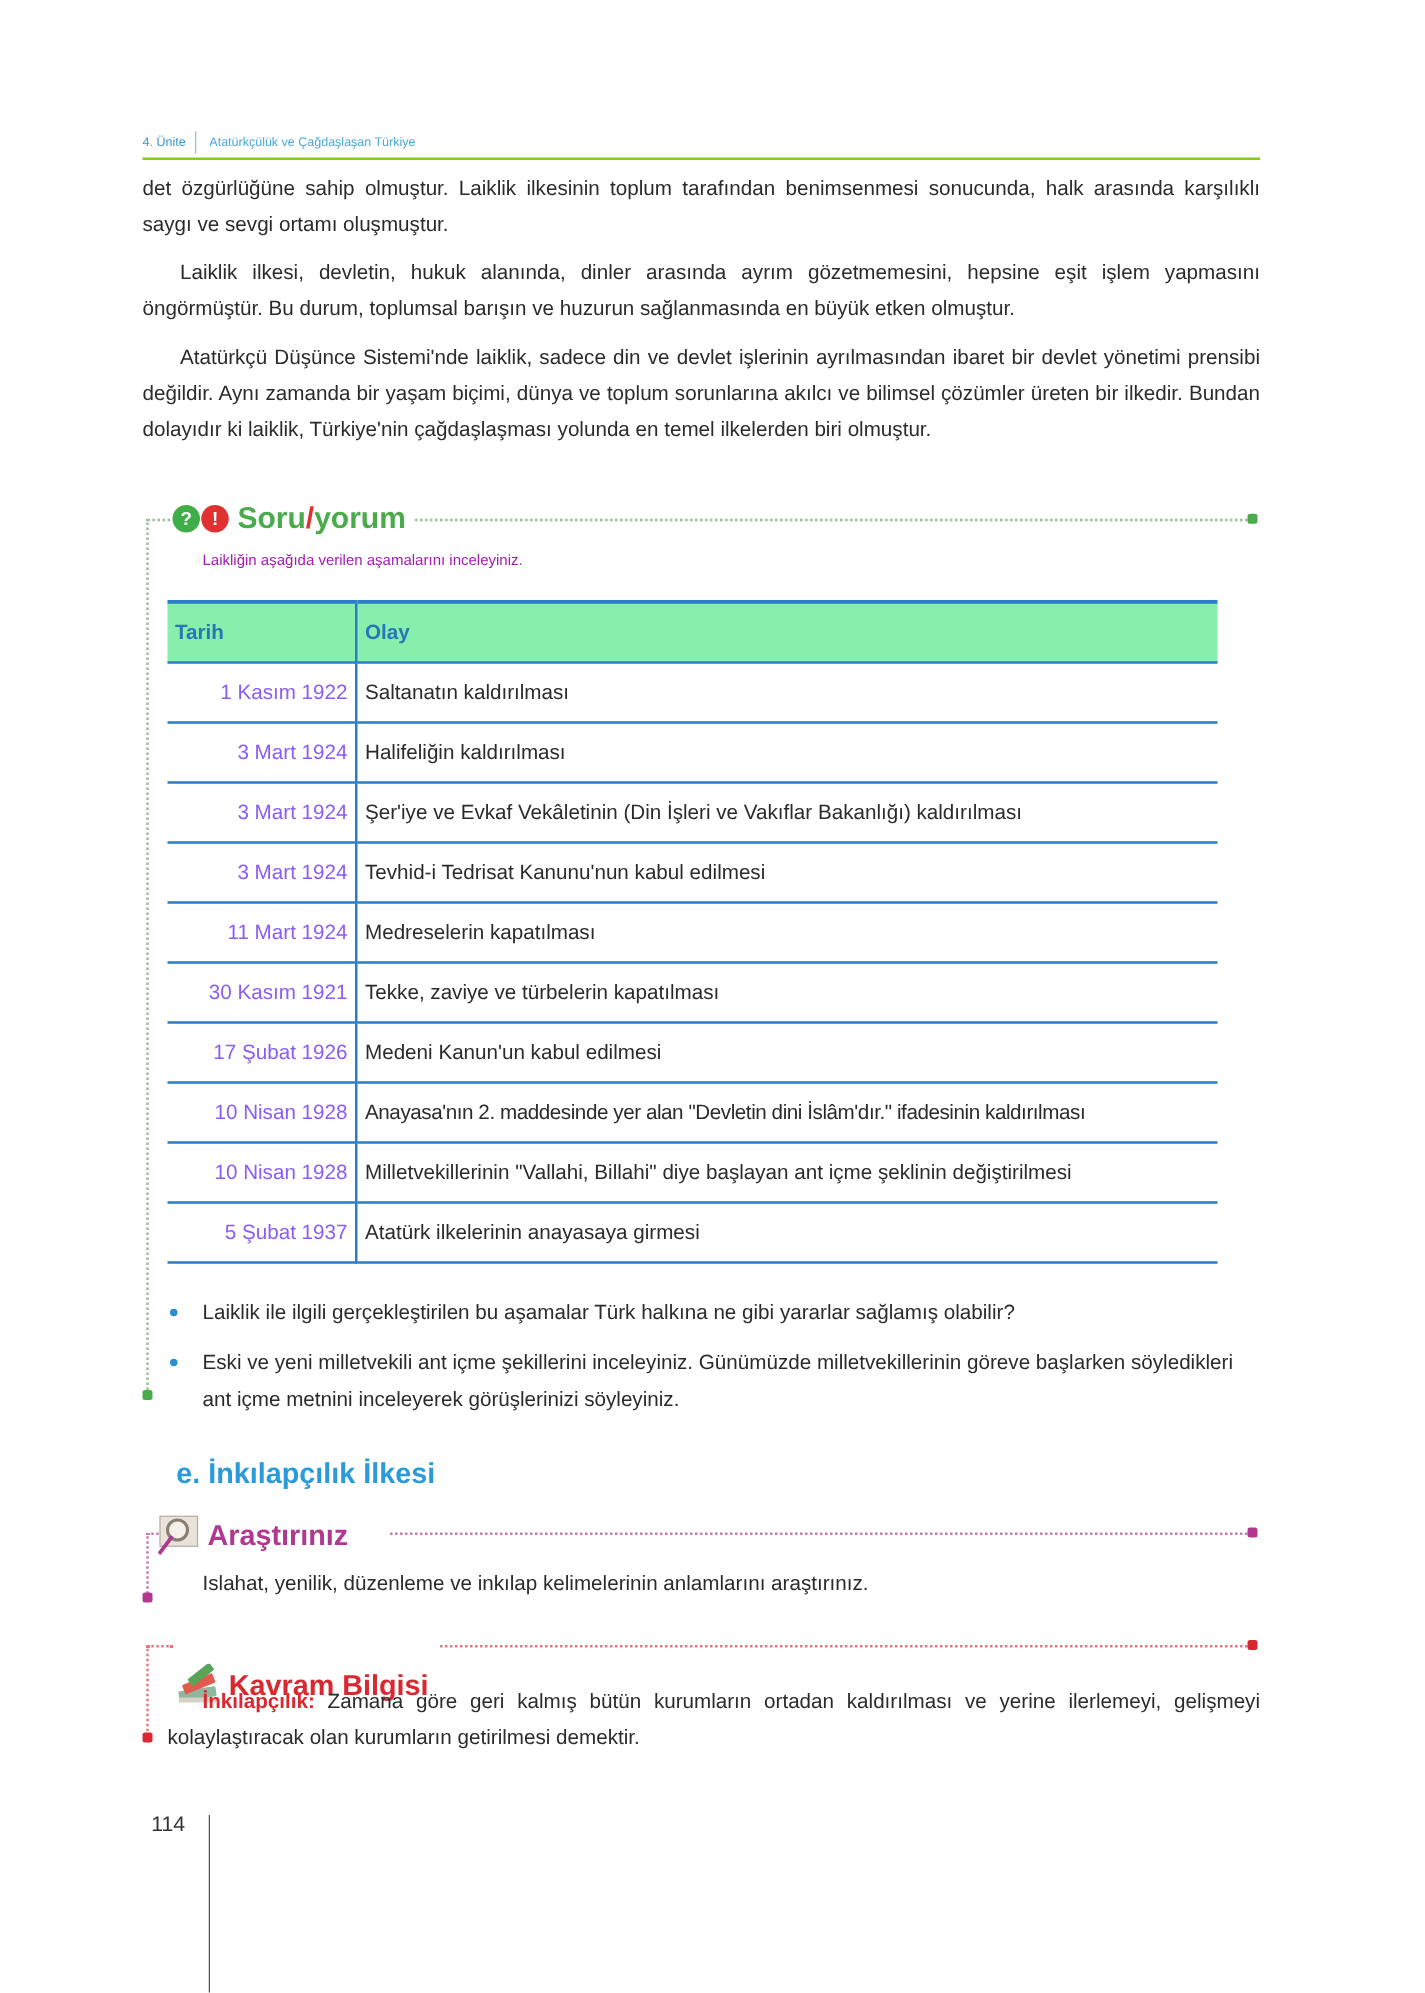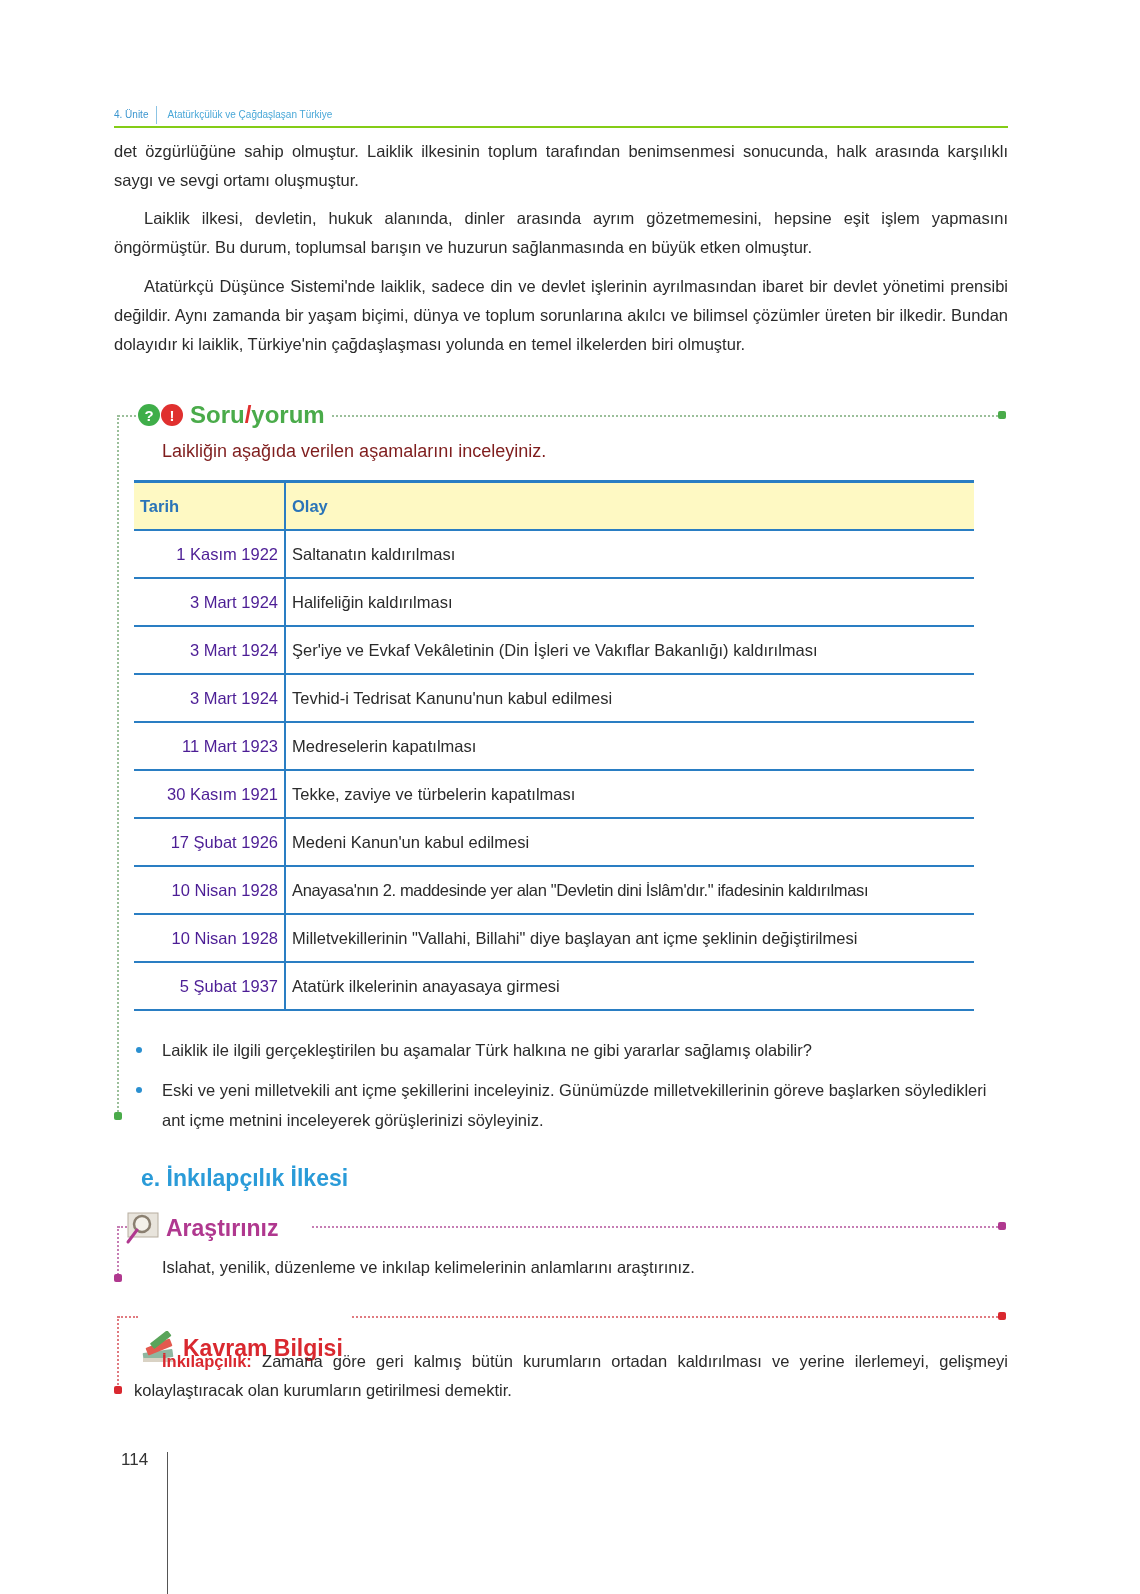--- a/index.html
+++ b/index.html
@@ -27,29 +27,29 @@
   .box-dots-left { position: absolute; width: 0; border-left: 2px dotted #9bbf9a; }
   .endcap { position: absolute; width: 8px; height: 8px; border-radius: 2px; }
 
   .soru-title { position: absolute; left: 138px; top: 400px; height: 30px; display: flex; align-items: center; }
   .bubble { width: 22px; height: 22px; border-radius: 50%; color: #fff; font-weight: bold; font-size: 15px; display: flex; align-items: center; justify-content: center; margin-right: 1px; }
   .bubble.green { background: #3fae49; }
   .bubble.red { background: #e0302f; }
   .soru-title .t { font-size: 24px; font-weight: bold; color: #4aab4a; margin-left: 6px; }
   .soru-title .t .slash { color: #e0302f; }
 
-  .soru-intro { position: absolute; left: 162px; top: 441px; font-size: 18px; color: #7f1d1d; }
+  .soru-intro { position: absolute; left: 162px; top: 441px; font-size: 12px; color: #a21caf; }
 
   table.events {
     position: absolute; left: 134px; top: 480px; width: 840px;
     border-collapse: collapse; font-size: 16.5px;
   }
   table.events th, table.events td { height: 46px; padding: 0 6px; border-bottom: 2px solid #2a7ec3; }
-  table.events tr.head th { background: #fef9c3; color: #2a74b8; font-weight: bold; text-align: left; border-top: 3px solid #2a7ec3; }
-  table.events td.date { width: 138px; text-align: right; border-right: 2px solid #2a7ec3; color: #4c1d95; }
+  table.events tr.head th { background: #86efac; color: #2a74b8; font-weight: bold; text-align: left; border-top: 3px solid #2a7ec3; }
+  table.events td.date { width: 138px; text-align: right; border-right: 2px solid #2a7ec3; color: #8b5cf6; }
   table.events th.date-h { width: 138px; border-right: 2px solid #2a7ec3; }
   table.events td.event { color: #2b2b2b; white-space: nowrap; }
 
   .bullet { position: absolute; left: 136px; font-size: 16.5px; line-height: 30px; width: 872px; color: #2b2b2b; }
   .bullet .dot { position: absolute; left: 0; top: 12px; width: 6px; height: 6px; background: #2a8fd0; border-radius: 50%; }
   .bullet .txt { margin-left: 26px; display: block; }
 
   .section-heading { position: absolute; left: 141px; top: 1165px; font-size: 23px; font-weight: bold; color: #2a9bd8; }
 
   .ar-title { position: absolute; left: 124px; top: 1211px; display: flex; align-items: center; }
@@ -110,21 +110,21 @@
         </tr>
     <tr>
           <td class="date">3 Mart 1924</td>
           <td class="event">Şer'iye ve Evkaf Vekâletinin (Din İşleri ve Vakıflar Bakanlığı) kaldırılması</td>
         </tr>
     <tr>
           <td class="date">3 Mart 1924</td>
           <td class="event">Tevhid-i Tedrisat Kanunu'nun kabul edilmesi</td>
         </tr>
     <tr>
-          <td class="date">11 Mart 1923</td>
+          <td class="date">11 Mart 1924</td>
           <td class="event">Medreselerin kapatılması</td>
         </tr>
     <tr>
           <td class="date">30 Kasım 1921</td>
           <td class="event">Tekke, zaviye ve türbelerin kapatılması</td>
         </tr>
     <tr>
           <td class="date">17 Şubat 1926</td>
           <td class="event">Medeni Kanun'un kabul edilmesi</td>
         </tr>

